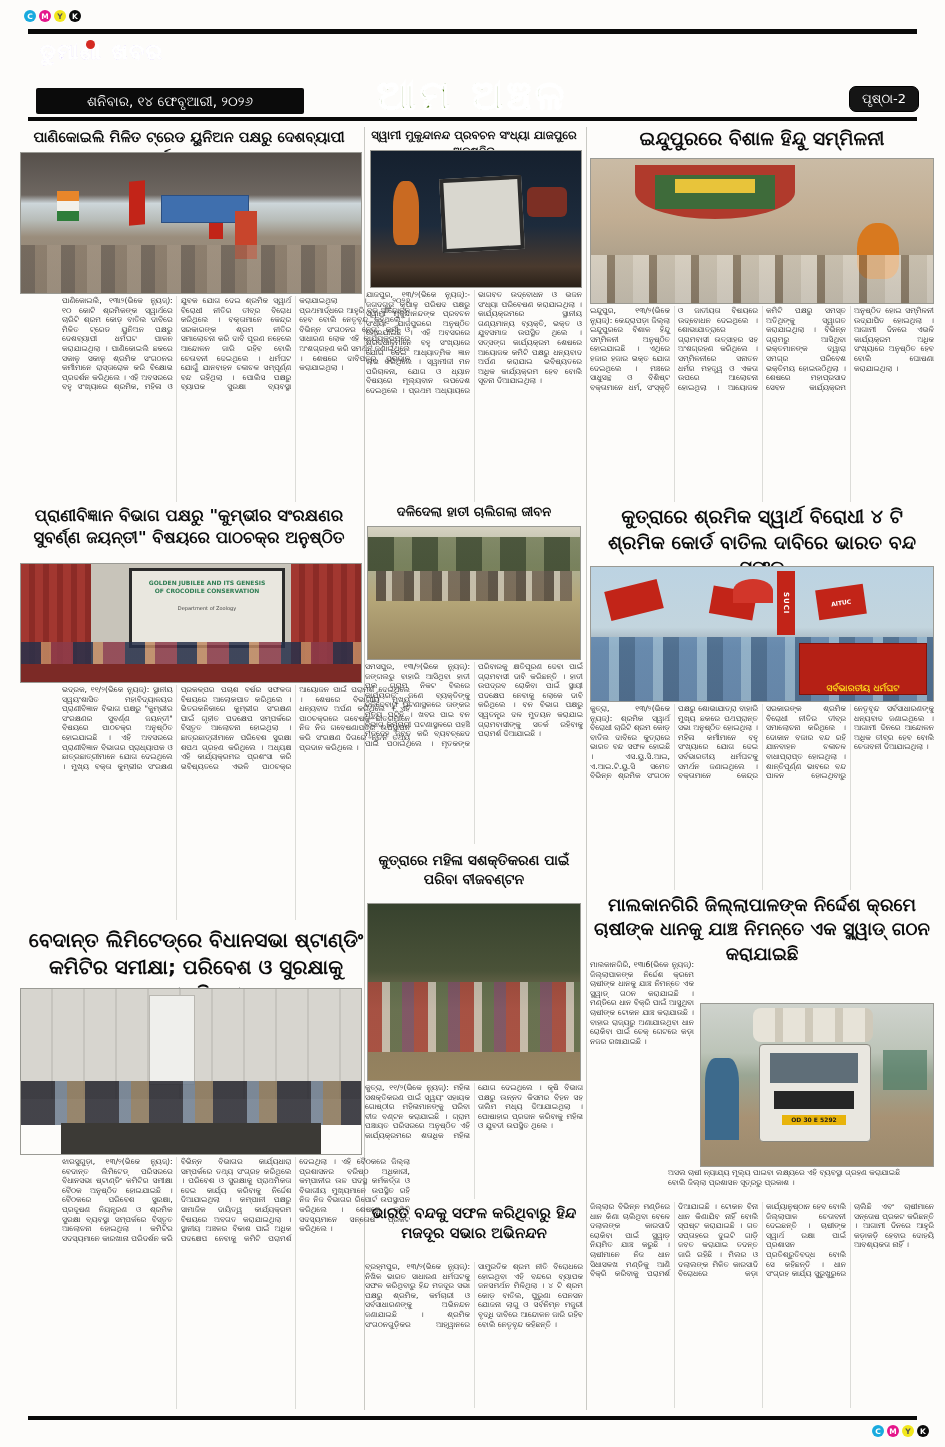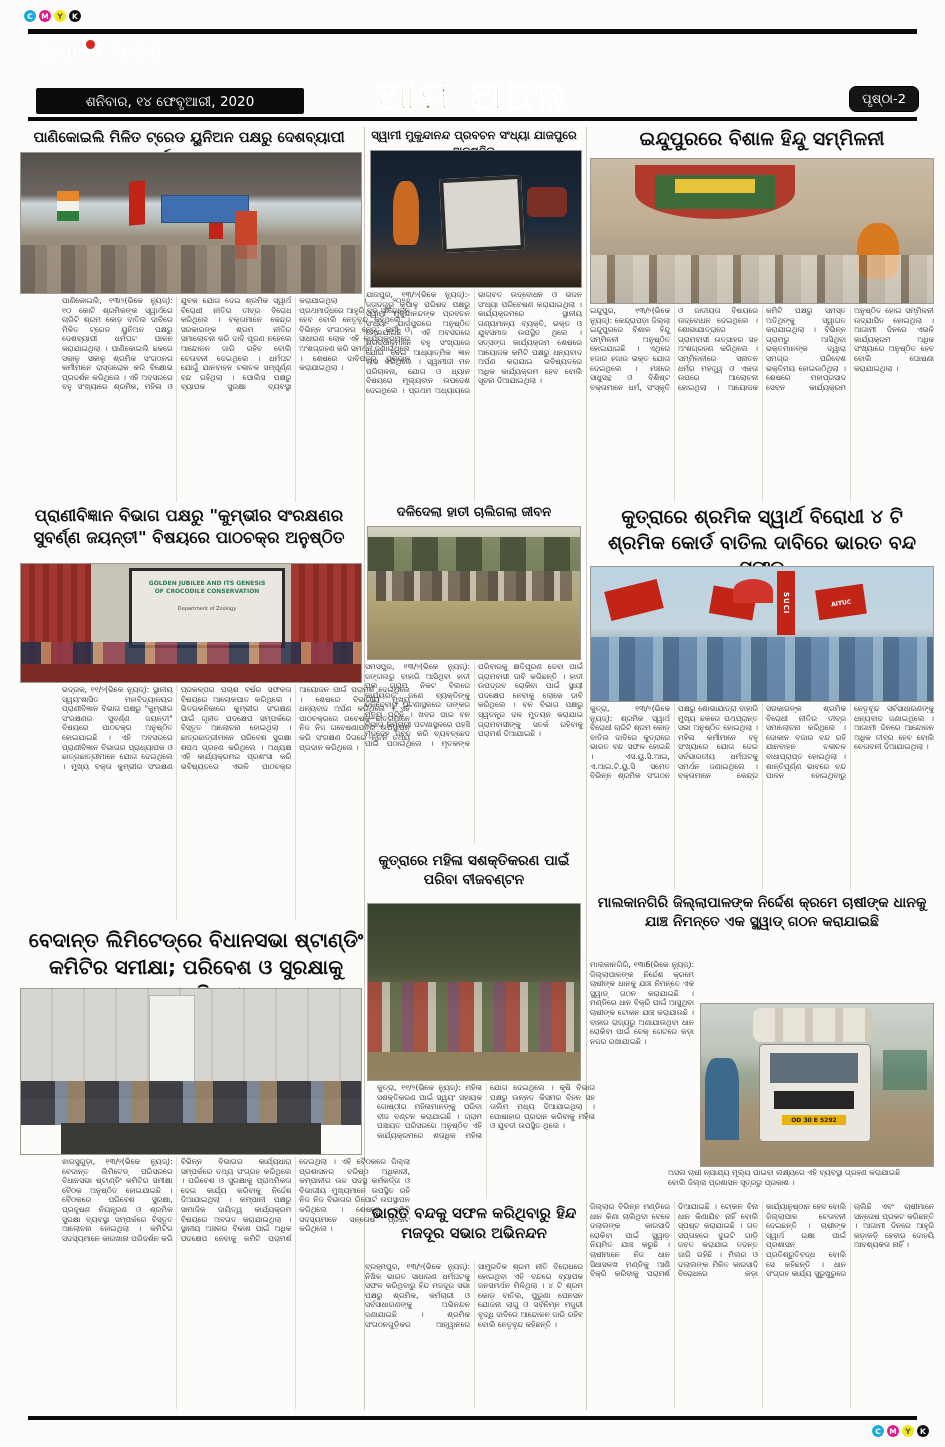--- a/index.html
+++ b/index.html
@@ -68,21 +68,21 @@
   <b class="cm-m">M</b>
   <b class="cm-y">Y</b>
   <b class="cm-k">K</b>
 </div>
 
 <div class="rule" style="left:28px;top:29px;width:889px;height:5px;"></div>
 <div class="banner"></div>
 <div class="masthead-logo">ଡୁମାଣୀ ଖବର</div>
 <div class="logo-dot"></div>
 <div class="page-title">ଆମ ଅଞ୍ଚଳ</div>
-<div class="date-strip">ଶନିବାର, ୧୪ ଫେବୃଆରୀ, 2020</div>
+<div class="date-strip">ଶନିବାର, ୧୪ ଫେବୃଆରୀ, ୨୦୨୬</div>
 <div class="page-badge">ପୃଷ୍ଠା-2</div>
 <div class="rule" style="left:28px;top:117px;width:889px;height:4px;"></div>
 
 <div class="vline" style="left:364px;top:127px;height:1283px;"></div>
 <div class="vline" style="left:586px;top:127px;height:1283px;"></div>
 
 <div class="headline" style="left:15px;top:128px;width:348px;font-size:14.5px;">ପାଣିକୋଇଲି ମିଳିତ ଟ୍ରେଡ ୟୁନିଅନ ପକ୍ଷରୁ  ଦେଶବ୍ୟାପୀ ଧର୍ମଘଟ ସଫଳ</div>
 <div class="photo" style="left:20px;top:152px;width:340px;height:140px;background:linear-gradient(180deg,#56504b 0%,#6e6761 30%,#cdd6da 36%,#b7bcb8 48%,#9a8d7c 60%,#8c8274 100%);">
   <div class="ph-shape flag-tri" style="left:36px;top:38px;width:22px;height:30px;"></div>
   <div class="ph-shape flag-red" style="left:108px;top:28px;width:16px;height:44px;transform:skewY(-6deg);"></div>
@@ -135,42 +135,45 @@
 <div class="headline" style="left:590px;top:504px;width:344px;font-size:19px;">କୁତ୍ରାରେ ଶ୍ରମିକ ସ୍ୱାର୍ଥ ବିରୋଧୀ ୪ ଟି ଶ୍ରମିକ କୋର୍ଡ ବାତିଲ ଦାବିରେ ଭାରତ ବନ୍ଦ ସଫଳ</div>
 <div class="photo" style="left:590px;top:566px;width:342px;height:134px;background:linear-gradient(180deg,#bcd3e2 0%,#c3d5de 45%,#9aa9b4 60%,#8f949a 100%);">
   <div class="ph-shape flag-red" style="left:16px;top:18px;width:54px;height:30px;transform:rotate(-14deg);"></div>
   <div class="ph-shape flag-red" style="left:120px;top:22px;width:44px;height:28px;transform:rotate(10deg);"></div>
   <div class="ph-shape" style="left:186px;top:4px;width:18px;height:64px;background:#c22418;display:flex;align-items:center;justify-content:center;">
     <span class="suci-text">SUCI</span>
   </div>
   <div class="ph-shape" style="left:142px;top:12px;width:40px;height:24px;background:#d2362a;border-radius:50% 50% 0 0;"></div>
   <div class="ph-shape flag-red" style="left:226px;top:20px;width:48px;height:30px;transform:rotate(-8deg);display:flex;align-items:center;justify-content:center;color:#fff;font-size:6px;font-weight:bold;">AITUC</div>
   <div class="ph-shape" style="left:0;top:70px;width:342px;height:64px;background:repeating-linear-gradient(90deg,#5b82ab 0 18px,#8fb2cc 18px 28px,#3e6186 28px 44px);opacity:.8;"></div>
+  <div class="ph-shape" style="left:208px;top:76px;width:126px;height:50px;background:#b52015;border:1px solid #7e130c;display:flex;flex-direction:column;justify-content:flex-end;">
+    <div class="banner-yellow-text">ସର୍ବଭାରତୀୟ ଧର୍ମଘଟ</div>
+  </div>
 </div>
 <div class="body-text cols4" style="left:590px;top:704px;width:344px;height:186px;">କୁତ୍ରା, ୧୩/୨(ଭିକେ ନ୍ୟୁଜ୍): ଶ୍ରମିକ ସ୍ୱାର୍ଥ ବିରୋଧୀ ଚାରିଟି ଶ୍ରମ କୋଡ଼ ବାତିଲ ଦାବିରେ କୁତ୍ରାରେ ଭାରତ ବନ୍ଦ ସଫଳ ହୋଇଛି । ଏସ.ୟୁ.ସି.ଆଇ, ଏ.ଆଇ.ଟି.ୟୁ.ସି ସମେତ ବିଭିନ୍ନ ଶ୍ରମିକ ସଂଗଠନ ପକ୍ଷରୁ ଶୋଭାଯାତ୍ରା ବାହାରି ମୁଖ୍ୟ ଛକରେ ପଥପ୍ରାନ୍ତ ସଭା ଅନୁଷ୍ଠିତ ହୋଇଥିଲା । ମହିଳା କର୍ମୀମାନେ ବହୁ ସଂଖ୍ୟାରେ ଯୋଗ ଦେଇ ସର୍ବଭାରତୀୟ ଧର୍ମଘଟକୁ ସମର୍ଥନ ଜଣାଇଥିଲେ । ବକ୍ତାମାନେ କେନ୍ଦ୍ର ସରକାରଙ୍କ ଶ୍ରମିକ ବିରୋଧୀ ନୀତିର ତୀବ୍ର ସମାଲୋଚନା କରିଥିଲେ । ଦୋକାନ ବଜାର ବନ୍ଦ ରହି ଯାନବାହନ ଚଳାଚଳ ବାଧାପ୍ରାପ୍ତ ହୋଇଥିଲା । ଶାନ୍ତିପୂର୍ଣ୍ଣ ଭାବରେ ବନ୍ଦ ପାଳନ ହୋଇଥିବାରୁ ନେତୃବୃନ୍ଦ ସର୍ବସାଧାରଣଙ୍କୁ ଧନ୍ୟବାଦ ଜଣାଇଥିଲେ । ଆଗାମୀ ଦିନରେ ଆନ୍ଦୋଳନ ଅଧିକ ତୀବ୍ର ହେବ ବୋଲି ଚେତାବନୀ ଦିଆଯାଇଥିଲା ।</div>
 
 <div class="headline" style="left:365px;top:851px;width:218px;font-size:14px;">କୁତ୍ରାରେ ମହିଳା ସଶକ୍ତିକରଣ ପାଇଁ ପରିବା ବୀଜବଣ୍ଟନ</div>
 <div class="photo" style="left:367px;top:903px;width:212px;height:176px;background:linear-gradient(180deg,#37422e 0%,#4a5238 38%,#8a7a5e 60%,#96835f 100%);">
   <div class="ph-shape" style="left:0;top:78px;width:212px;height:70px;background:repeating-linear-gradient(90deg,#b0443a 0 14px,#d8cfc2 14px 22px,#5e6e4c 22px 34px,#7e4d68 34px 46px);opacity:.75;"></div>
 </div>
-<div class="body-text cols2" style="left:365px;top:1083px;width:218px;height:116px;margin-left:12px;">କୁତ୍ରା, ୧୧/୨(ଭିକେ ନ୍ୟୁଜ୍): ମହିଳା ସଶକ୍ତିକରଣ ପାଇଁ ସ୍ୱୟଂ ସହାୟକ ଗୋଷ୍ଠୀର ମହିଳାମାନଙ୍କୁ ପରିବା ବୀଜ ବଣ୍ଟନ କରାଯାଇଛି । ଗ୍ରାମ ପଞ୍ଚାୟତ ପରିସରରେ ଅନୁଷ୍ଠିତ ଏହି କାର୍ଯ୍ୟକ୍ରମରେ ଶତାଧିକ ମହିଳା ଯୋଗ ଦେଇଥିଲେ । କୃଷି ବିଭାଗ ପକ୍ଷରୁ ଉନ୍ନତ କିସମର ବିହନ ସହ ତାଲିମ ମଧ୍ୟ ଦିଆଯାଇଥିଲା । ପୋଷାହାର ପ୍ରଦାନ କରିବାକୁ ମହିଳା ଓ ଯୁବତୀ ଉପସ୍ଥିତ ଥିଲେ ।</div>
+<div class="body-text cols2" style="left:365px;top:1083px;width:218px;height:116px;">କୁତ୍ରା, ୧୧/୨(ଭିକେ ନ୍ୟୁଜ୍): ମହିଳା ସଶକ୍ତିକରଣ ପାଇଁ ସ୍ୱୟଂ ସହାୟକ ଗୋଷ୍ଠୀର ମହିଳାମାନଙ୍କୁ ପରିବା ବୀଜ ବଣ୍ଟନ କରାଯାଇଛି । ଗ୍ରାମ ପଞ୍ଚାୟତ ପରିସରରେ ଅନୁଷ୍ଠିତ ଏହି କାର୍ଯ୍ୟକ୍ରମରେ ଶତାଧିକ ମହିଳା ଯୋଗ ଦେଇଥିଲେ । କୃଷି ବିଭାଗ ପକ୍ଷରୁ ଉନ୍ନତ କିସମର ବିହନ ସହ ତାଲିମ ମଧ୍ୟ ଦିଆଯାଇଥିଲା । ପୋଷାହାର ପ୍ରଦାନ କରିବାକୁ ମହିଳା ଓ ଯୁବତୀ ଉପସ୍ଥିତ ଥିଲେ ।</div>
 
 <div class="headline" style="left:365px;top:1203px;width:218px;font-size:15px;">ଭାରତ ବନ୍ଦକୁ ସଫଳ କରିଥିବାରୁ ହିନ୍ଦ ମଜଦୂର ସଭାର ଅଭିନନ୍ଦନ</div>
 <div class="body-text cols2" style="left:365px;top:1262px;width:218px;height:146px;">ବ୍ରହ୍ମପୁର, ୧୩/୨(ଭିକେ ନ୍ୟୁଜ୍): ନିଖିଳ ଭାରତ ସାଧାରଣ ଧର୍ମଘଟକୁ ସଫଳ କରିଥିବାରୁ ହିନ୍ଦ ମଜଦୂର ସଭା ପକ୍ଷରୁ ଶ୍ରମିକ, କର୍ମଚାରୀ ଓ ସର୍ବସାଧାରଣଙ୍କୁ ଅଭିନନ୍ଦନ ଜଣାଯାଇଛି । ଶ୍ରମିକ ସଂଗଠନଗୁଡ଼ିକର ଆହ୍ୱାନରେ ସାମ୍ପ୍ରତିକ ଶ୍ରମ ନୀତି ବିରୋଧରେ ହୋଇଥିବା ଏହି ବନ୍ଦରେ ବ୍ୟାପକ ଜନସମର୍ଥନ ମିଳିଥିଲା । ୪ ଟି ଶ୍ରମ କୋଡ଼ ବାତିଲ, ପୁରୁଣା ପେନସନ ଯୋଜନା ଲାଗୁ ଓ ସର୍ବନିମ୍ନ ମଜୁରୀ ବୃଦ୍ଧି ଦାବିରେ ଆନ୍ଦୋଳନ ଜାରି ରହିବ ବୋଲି ନେତୃବୃନ୍ଦ କହିଛନ୍ତି ।</div>
 
 <div class="headline" style="left:22px;top:927px;width:348px;font-size:20px;">ବେଦାନ୍ତ ଲିମିଟେଡ୍‌ରେ ବିଧାନସଭା ଷ୍ଟାଣ୍ଡିଂ କମିଟିର ସମୀକ୍ଷା; ପରିବେଶ ଓ ସୁରକ୍ଷାକୁ ପ୍ରାଥମିକତା</div>
 <div class="photo" style="left:20px;top:988px;width:340px;height:165px;background:linear-gradient(180deg,#d9d7d2 0%,#d2d0ca 55%,#8a8litre8 100%,#77756f 100%);">
   <div class="ph-shape" style="left:0;top:0;width:340px;height:110px;background:repeating-linear-gradient(90deg,#d7d5cf 0 30px,#c6c4be 30px 32px);"></div>
   <div class="ph-shape" style="left:128px;top:6px;width:44px;height:88px;background:#efefec;border:1px solid #b9b7b1;"></div>
   <div class="ph-shape" style="left:0;top:92px;width:340px;height:44px;background:repeating-linear-gradient(90deg,#23232b 0 34px,#6b7a8c 34px 46px,#857154 46px 64px);opacity:.85;"></div>
   <div class="ph-shape" style="left:40px;top:134px;width:260px;height:31px;background:#3c3a36;"></div>
 </div>
 <div class="body-text cols3" style="left:15px;top:1157px;width:348px;height:252px;">ଝାରସୁଗୁଡ଼ା, ୧୩/୨(ଭିକେ ନ୍ୟୁଜ୍): ବେଦାନ୍ତ ଲିମିଟେଡ୍ ପରିସରରେ ବିଧାନସଭା ଷ୍ଟାଣ୍ଡିଂ କମିଟିର ସମୀକ୍ଷା ବୈଠକ ଅନୁଷ୍ଠିତ ହୋଇଯାଇଛି । ବୈଠକରେ ପରିବେଶ ସୁରକ୍ଷା, ପ୍ରଦୂଷଣ ନିୟନ୍ତ୍ରଣ ଓ ଶ୍ରମିକ ସୁରକ୍ଷା ବ୍ୟବସ୍ଥା ସମ୍ପର୍କରେ ବିସ୍ତୃତ ଆଲୋଚନା ହୋଇଥିଲା । କମିଟିର ସଦସ୍ୟମାନେ କାରଖାନା ପରିଦର୍ଶନ କରି ବିଭିନ୍ନ ବିଭାଗର କାର୍ଯ୍ୟଧାରା ସମ୍ପର୍କରେ ତଥ୍ୟ ସଂଗ୍ରହ କରିଥିଲେ । ପରିବେଶ ଓ ସୁରକ୍ଷାକୁ ପ୍ରାଥମିକତା ଦେଇ କାର୍ଯ୍ୟ କରିବାକୁ ନିର୍ଦ୍ଦେଶ ଦିଆଯାଇଥିଲା । କମ୍ପାନୀ ପକ୍ଷରୁ ସାମାଜିକ ଦାୟିତ୍ୱ କାର୍ଯ୍ୟକ୍ରମ ବିଷୟରେ ଅବଗତ କରାଯାଇଥିଲା । ସ୍ଥାନୀୟ ଅଞ୍ଚଳର ବିକାଶ ପାଇଁ ଅଧିକ ପଦକ୍ଷେପ ନେବାକୁ କମିଟି ପରାମର୍ଶ ଦେଇଥିଲା । ଏହି ବୈଠକରେ ଜିଲ୍ଲା ପ୍ରଶାସନର ବରିଷ୍ଠ ଅଧିକାରୀ, କମ୍ପାନୀର ଉଚ୍ଚ ପଦସ୍ଥ କର୍ମକର୍ତ୍ତା ଓ ବିଭାଗୀୟ ମୁଖ୍ୟମାନେ ଉପସ୍ଥିତ ରହି ନିଜ ନିଜ ବିଭାଗର ରିପୋର୍ଟ ଉପସ୍ଥାପନ କରିଥିଲେ । ଶେଷରେ କମିଟି ସଦସ୍ୟମାନେ ସନ୍ତୋଷ ପ୍ରକଟ କରିଥିଲେ ।</div>
 
-<div class="headline" style="left:590px;top:893px;width:344px;font-size:14px;">ମାଲକାନଗିରି ଜିଲ୍ଲାପାଳଙ୍କ ନିର୍ଦ୍ଦେଶ କ୍ରମେ ଚାଷୀଙ୍କ ଧାନକୁ ଯାଞ୍ଚ ନିମନ୍ତେ ଏକ ସ୍କ୍ୱାଡ୍ ଗଠନ କରାଯାଇଛି</div>
+<div class="headline" style="left:590px;top:893px;width:344px;font-size:18px;">ମାଲକାନଗିରି ଜିଲ୍ଲାପାଳଙ୍କ ନିର୍ଦ୍ଦେଶ କ୍ରମେ ଚାଷୀଙ୍କ ଧାନକୁ ଯାଞ୍ଚ ନିମନ୍ତେ ଏକ ସ୍କ୍ୱାଡ୍ ଗଠନ କରାଯାଇଛି</div>
 <div class="body-text" style="left:590px;top:960px;width:104px;height:238px;column-count:1;">ମାଲକାନଗିରି, ୧୩ା6(ଭିକେ ନ୍ୟୁଜ୍): ଜିଲ୍ଲାପାଳଙ୍କ ନିର୍ଦ୍ଦେଶ କ୍ରମେ ଚାଷୀଙ୍କ ଧାନକୁ ଯାଞ୍ଚ ନିମନ୍ତେ ଏକ ସ୍କ୍ୱାଡ୍ ଗଠନ କରାଯାଇଛି । ମଣ୍ଡିରେ ଧାନ ବିକ୍ରି ପାଇଁ ଆସୁଥିବା ଚାଷୀଙ୍କ ଟୋକନ ଯାଞ୍ଚ କରାଯାଉଛି । ବାହାର ରାଜ୍ୟରୁ ଅଣାଯାଉଥିବା ଧାନ ରୋକିବା ପାଇଁ ଚେକ୍ ଗେଟରେ କଡ଼ା ନଜର ରଖାଯାଇଛି ।</div>
 <div class="photo" style="left:700px;top:1003px;width:232px;height:162px;background:linear-gradient(180deg,#cfd3cd 0%,#bcc4b8 30%,#9aa694 44%,#a89274 70%,#9b8a6e 100%);">
   <div class="ph-shape" style="left:52px;top:4px;width:120px;height:34px;background:repeating-linear-gradient(90deg,#e7e3d8 0 22px,#cfc9ba 22px 30px);border-radius:8px;"></div>
   <div class="ph-shape" style="left:58px;top:40px;width:110px;height:96px;background:#e9e7e0;border:1px solid #8a887f;border-radius:4px;">
     <div class="ph-shape" style="left:10px;top:8px;width:88px;height:30px;background:#5f6e78;"></div>
     <div class="ph-shape" style="left:14px;top:46px;width:80px;height:18px;background:#262626;"></div>
     <div class="ph-shape" style="left:22px;top:70px;width:64px;height:10px;background:#e8b40c;color:#1c1c1c;font-size:6px;font-weight:bold;text-align:center;line-height:10px;">OD 30 E 5292</div>
   </div>
   <div class="ph-shape" style="left:4px;top:54px;width:34px;height:82px;background:#3d6a8c;border-radius:30% 30% 0 0;"></div>
   <div class="ph-shape" style="left:182px;top:46px;width:44px;height:40px;background:#4e7a64;opacity:.7;"></div>

